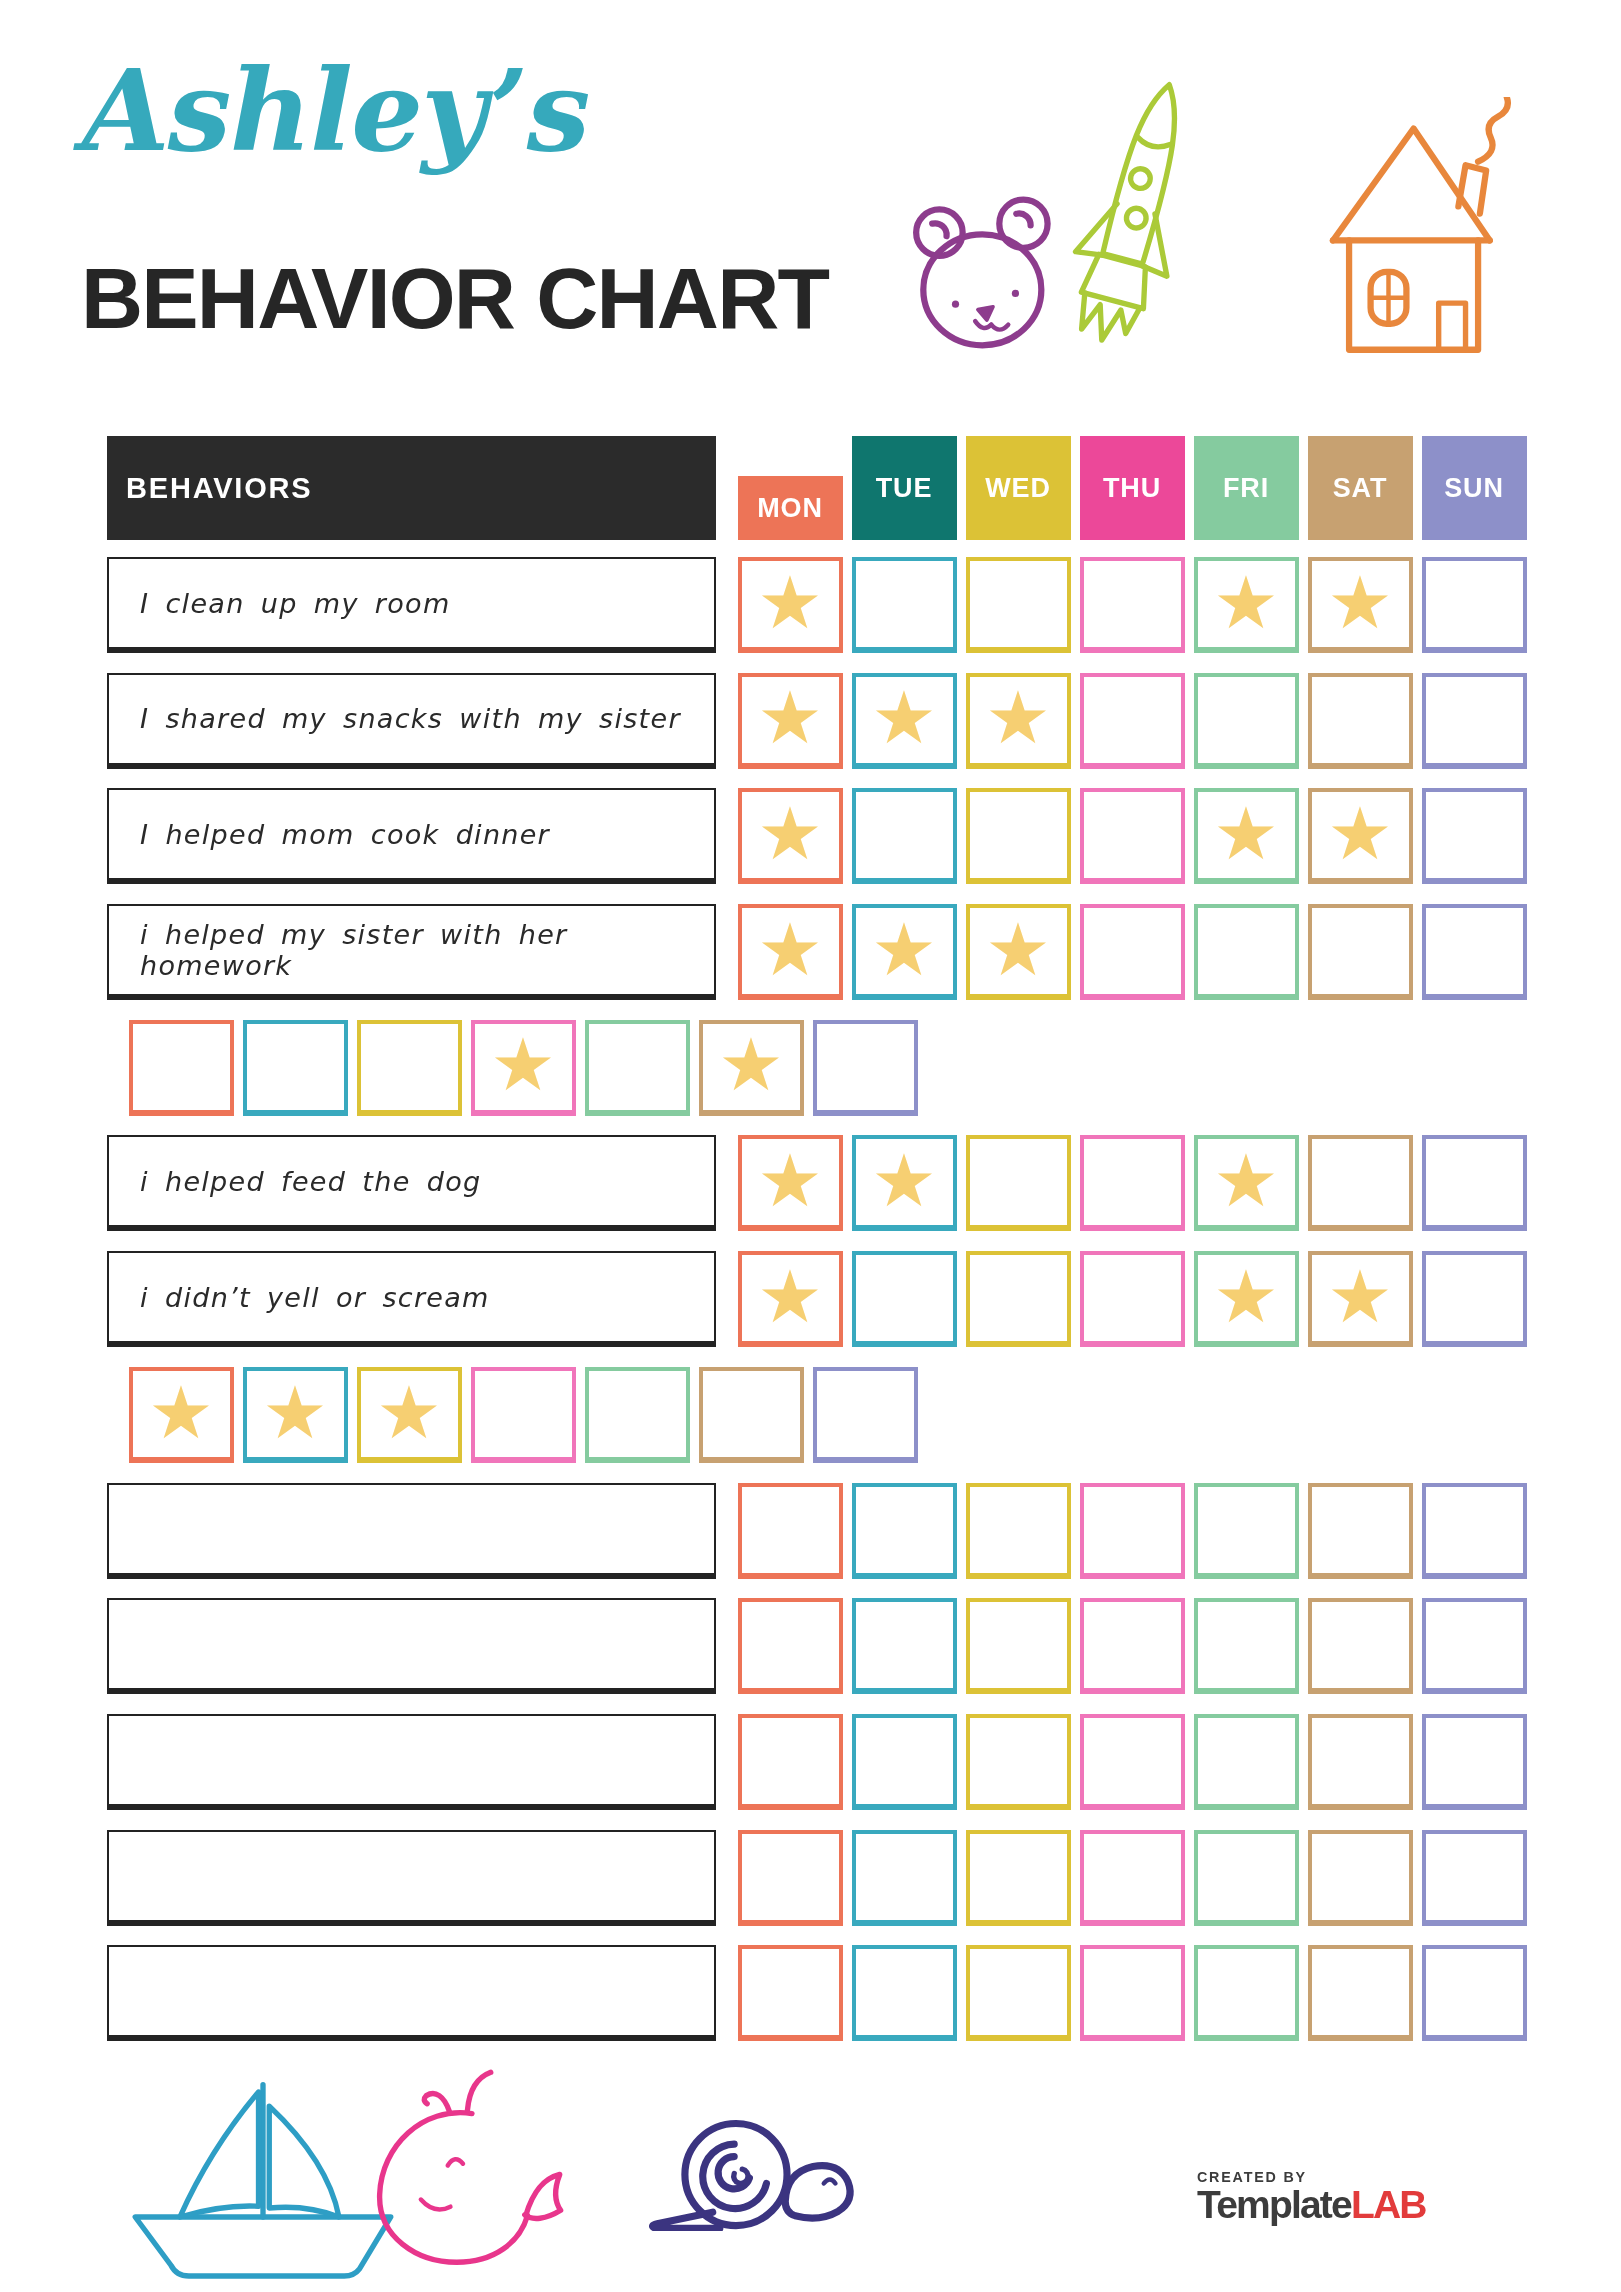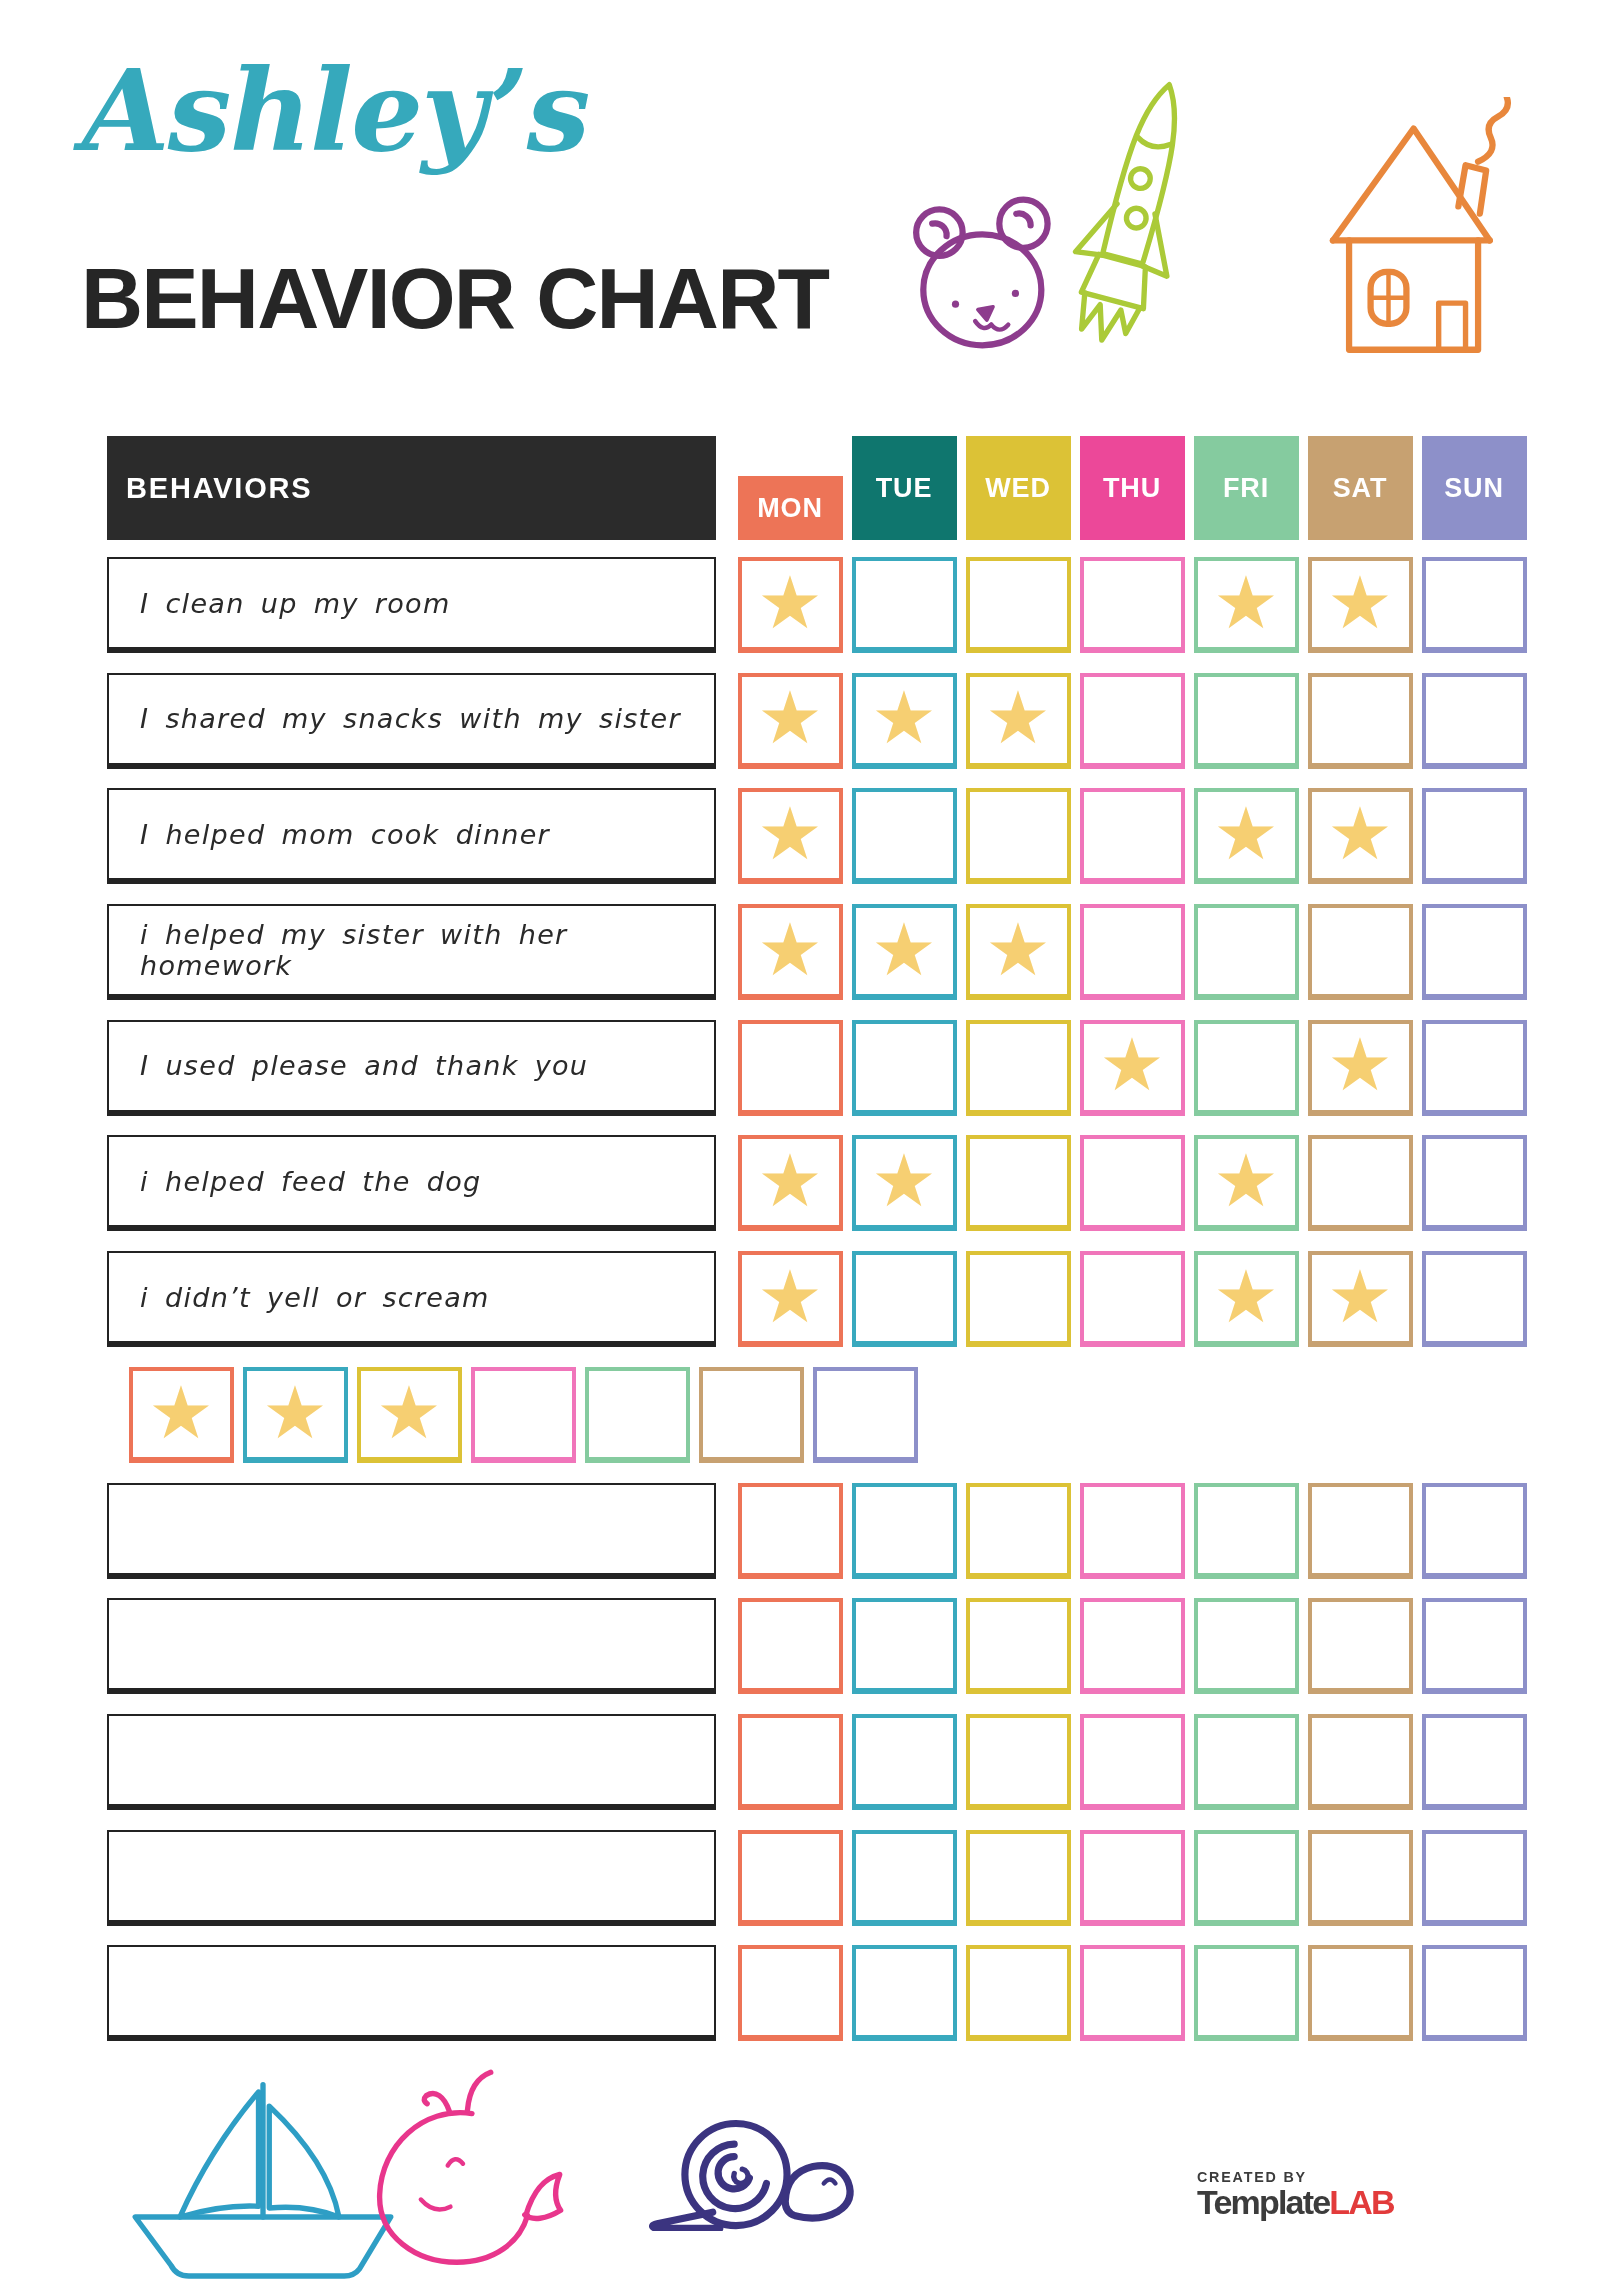--- a/index.html
+++ b/index.html
@@ -40,21 +40,21 @@
       font-size:27px;color:#2a2a2a;letter-spacing:1.3px;word-spacing:6.3px;}
   .day-cells{display:flex;margin-left:21.5px;gap:9px;}
   .day-cell{width:105px;box-sizing:border-box;background:#fff;
       border:4.5px solid;border-bottom-width:6.3px;
       display:flex;align-items:center;justify-content:center;}
   .star{font-family:"DejaVu Sans",sans-serif;font-size:73px;line-height:1;margin-top:-3.6px;}
 
   
   .brand{position:absolute;left:1197px;top:2169px;}
   .created-by{font-size:14.3px;font-weight:bold;color:#3c3c3c;letter-spacing:1.8px;}
-  .brand-line{font-size:34px;font-weight:bold;letter-spacing:-1.8px;line-height:1.05;}
+  .brand-line{font-size:39px;font-weight:bold;letter-spacing:-1.8px;line-height:1.05;}
   .brand-primary{color:#3C3C3C;}
   .brand-accent{color:#E23B3B;}
 </style>
 </head>
 <body>
 
 <div class="page">
 
   <div class="owner-name">Ashley’s</div>
   <div class="page-title">BEHAVIOR CHART</div>
@@ -188,23 +188,20 @@
             <div class="day-cell" style="border-color: rgb(220, 194, 54);">
               <span class="star" style="color: rgb(246, 207, 114);">★</span>
             </div>
             <div class="day-cell" style="border-color: rgb(240, 117, 186);"></div>
             <div class="day-cell" style="border-color: rgb(133, 203, 159);"></div>
             <div class="day-cell" style="border-color: rgb(199, 161, 113);"></div>
             <div class="day-cell" style="border-color: rgb(141, 144, 201);"></div>
           </div>
         </div>
         <div class="row">
-          <div class="behavior-cell">
-            <span class="behavior-text">I used please and thank you</span>
-          </div>
           <div class="day-cells">
             <div class="day-cell" style="border-color: rgb(237, 116, 87);"></div>
             <div class="day-cell" style="border-color: rgb(57, 169, 190);"></div>
             <div class="day-cell" style="border-color: rgb(220, 194, 54);"></div>
             <div class="day-cell" style="border-color: rgb(240, 117, 186);">
               <span class="star" style="color: rgb(246, 207, 114);">★</span>
             </div>
             <div class="day-cell" style="border-color: rgb(133, 203, 159);"></div>
             <div class="day-cell" style="border-color: rgb(199, 161, 113);">
               <span class="star" style="color: rgb(246, 207, 114);">★</span>

